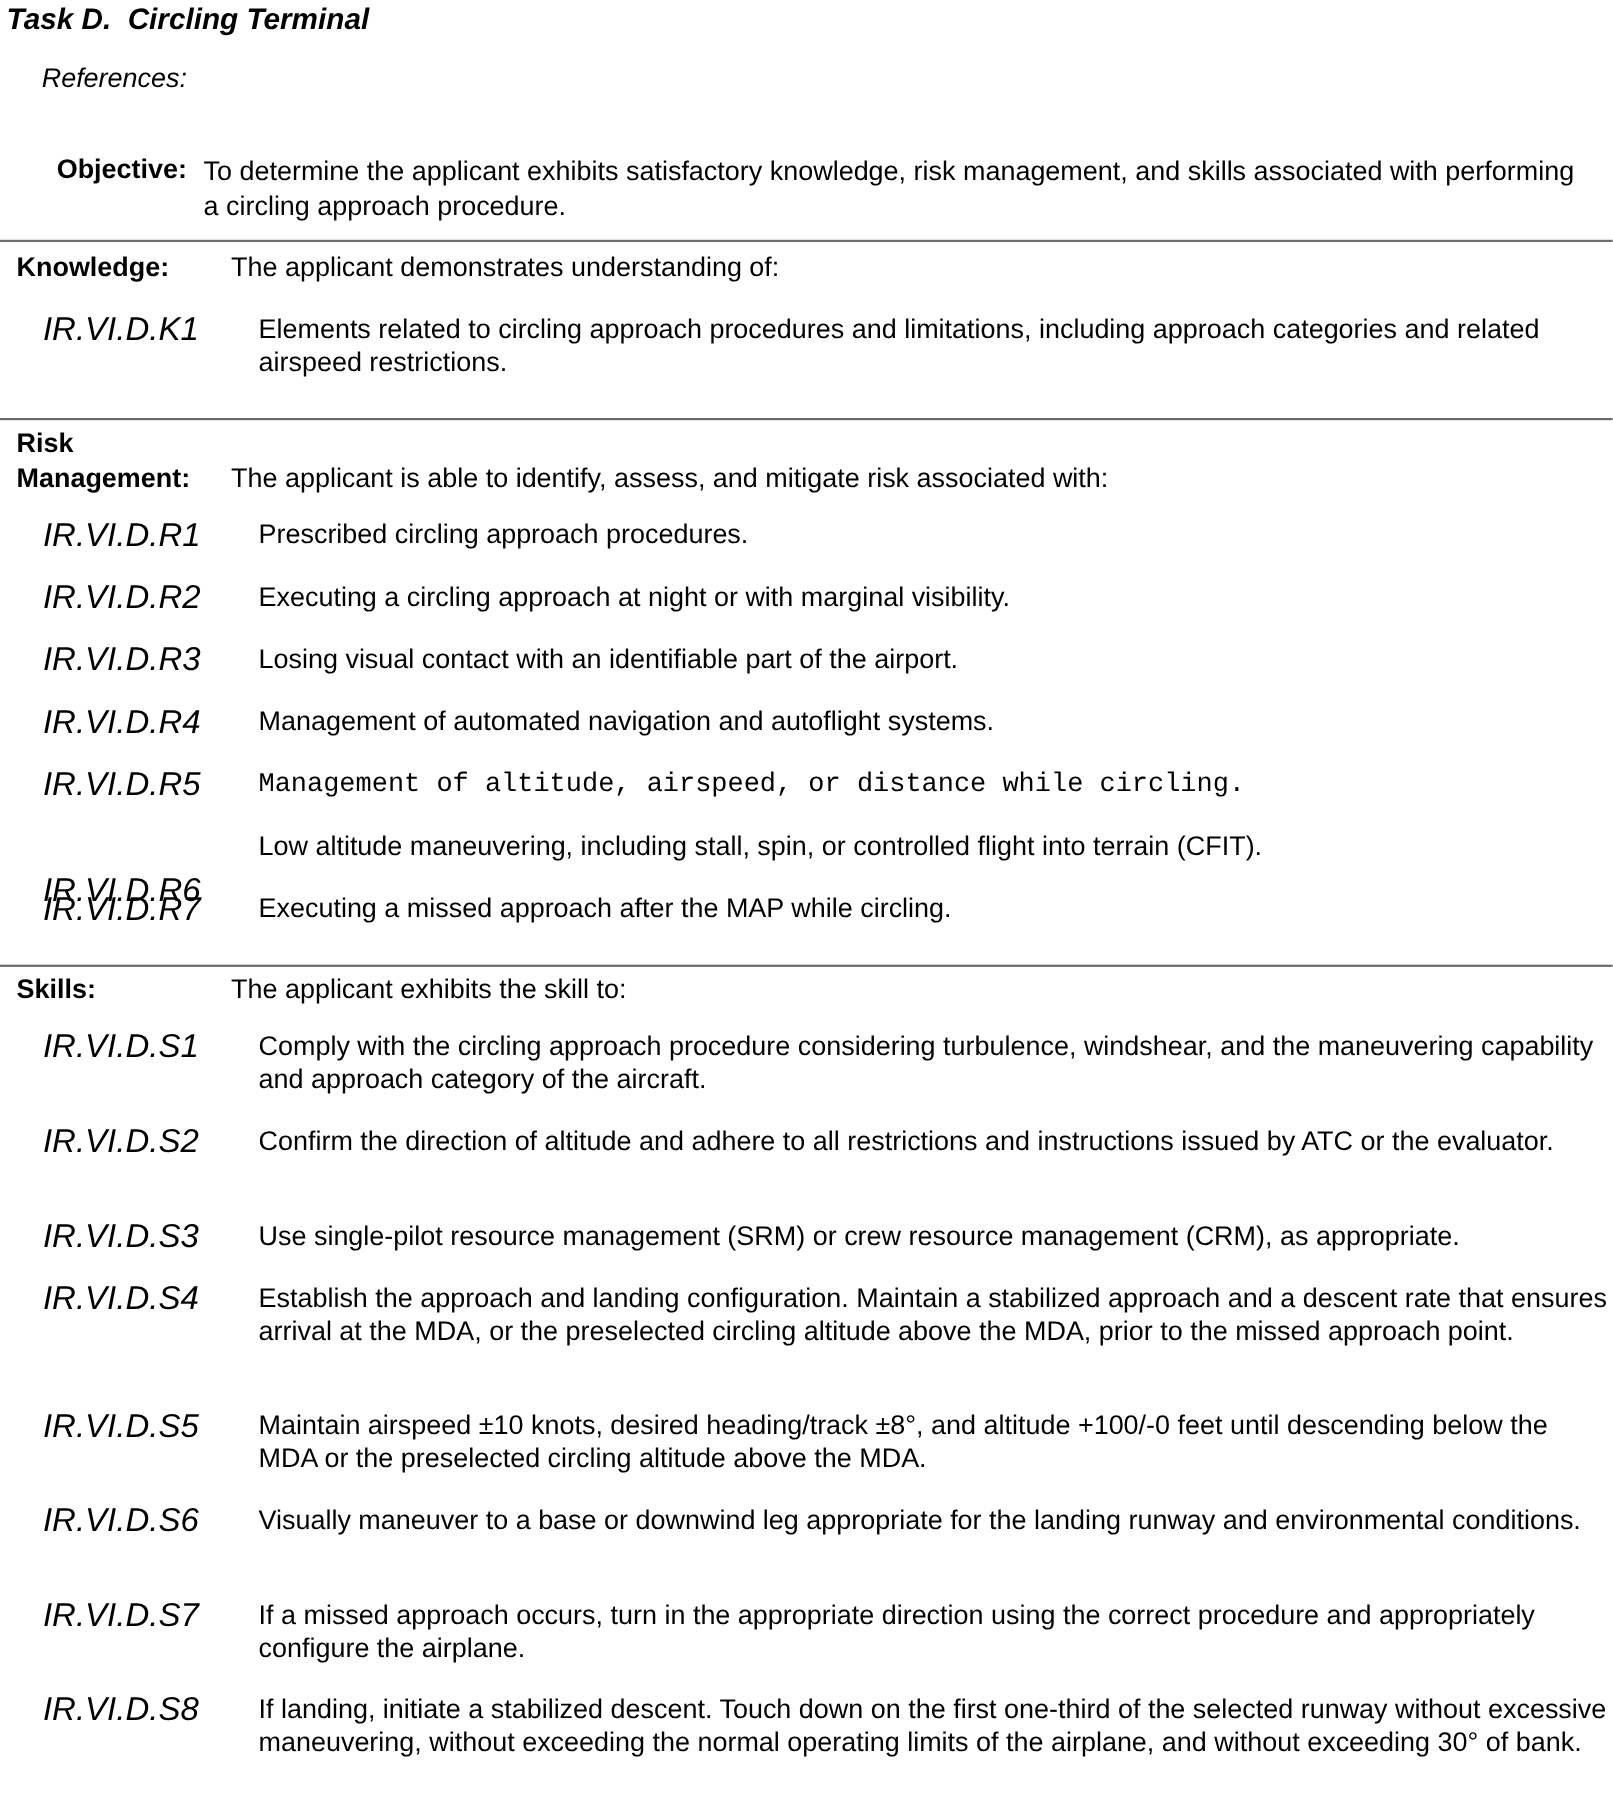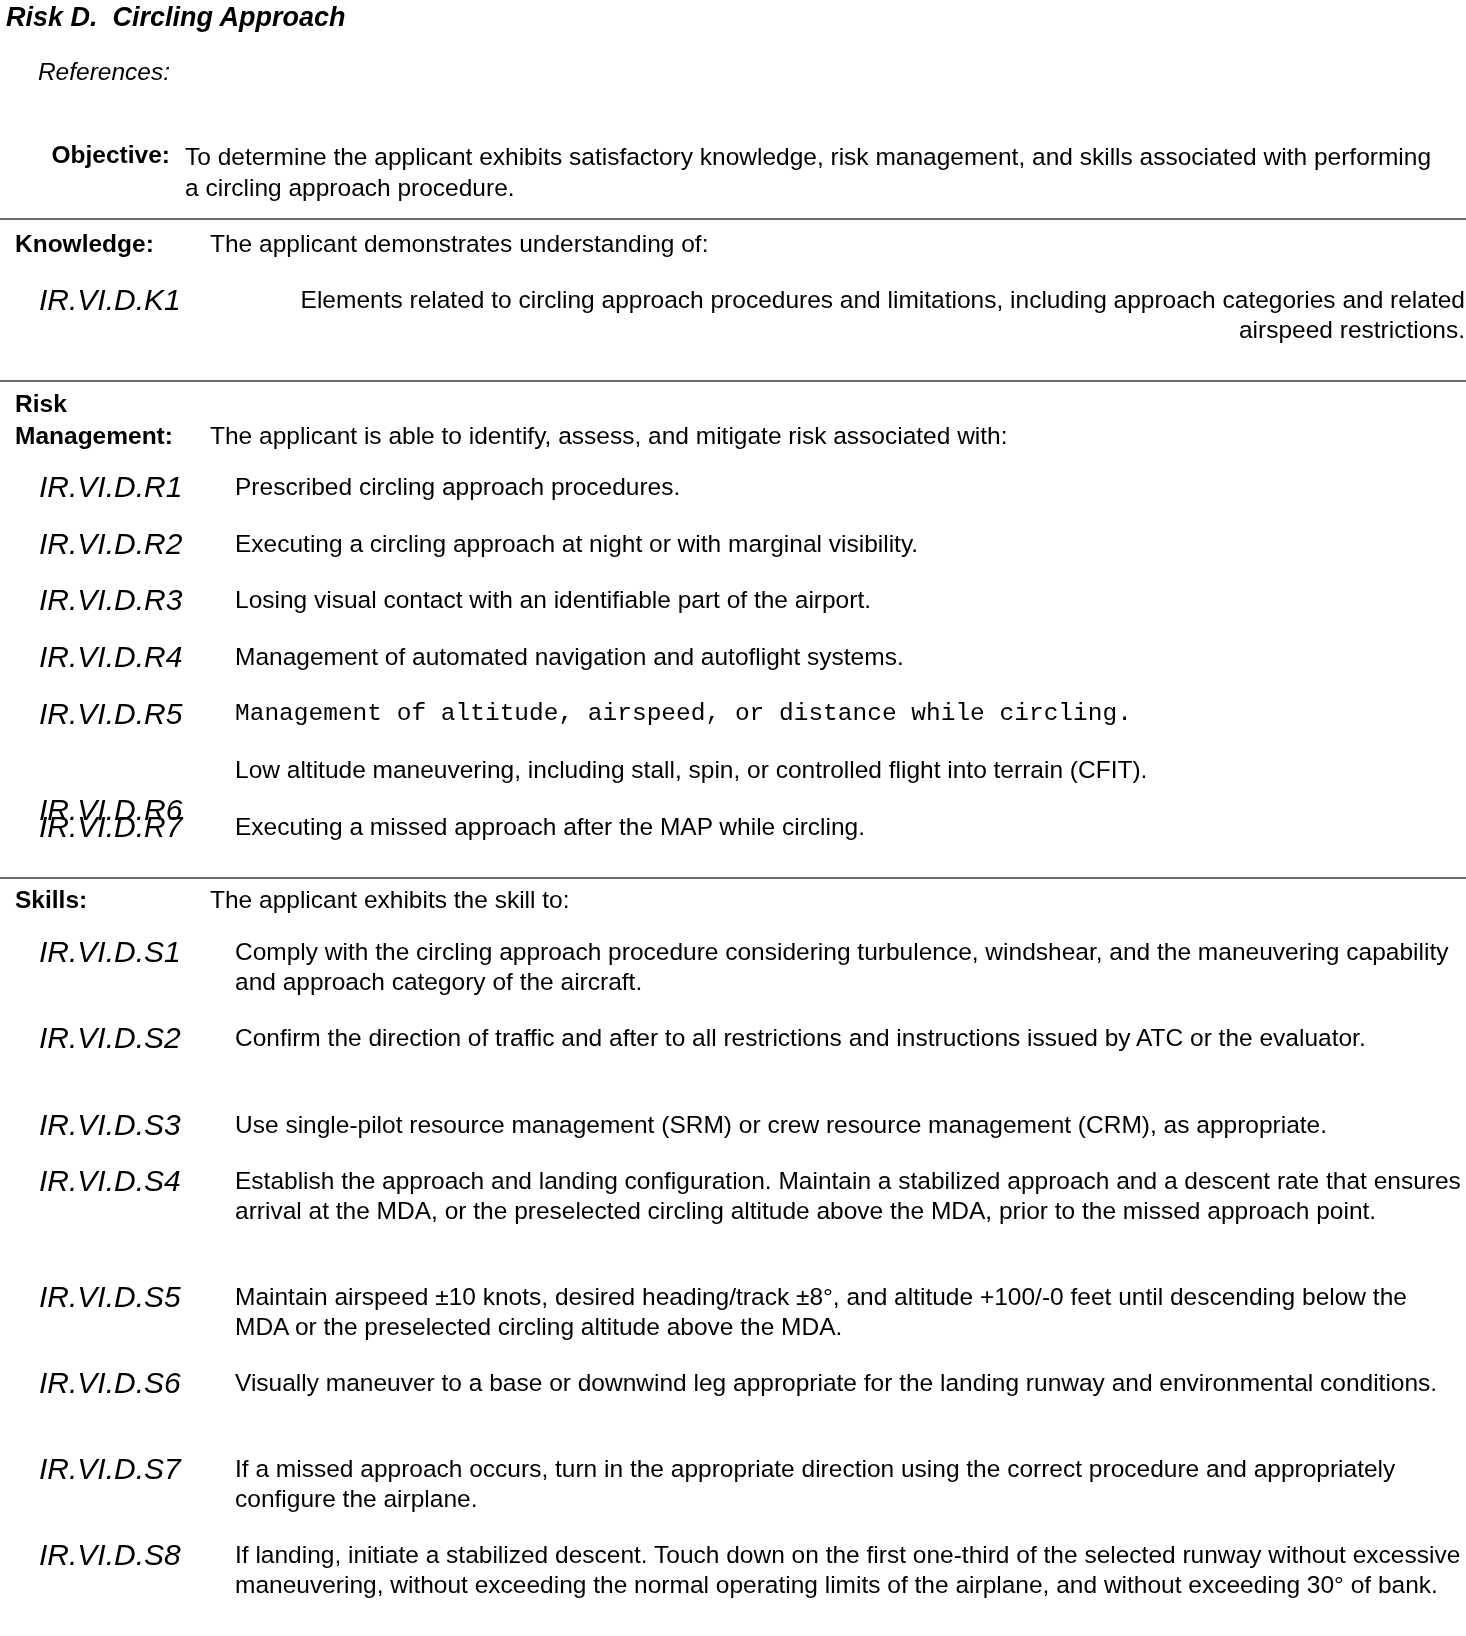--- a/index.html
+++ b/index.html
@@ -38,35 +38,35 @@
   .item-code {
     position: absolute; left: 39px; font-size: 30px; font-style: italic; line-height: 30px;
   }
   .item-text {
     position: absolute; left: 235px; font-size: 24.5px; line-height: 30px; width: 1230px;
   }
 </style>
 </head>
 <body>
 
-<div class="title">Risk D.  Circling Approach</div>
+<div class="title">Task D.  Circling Terminal</div>
 
 <div class="meta-label ref-label">References:</div>
 <div class="ref-text">
 </div>
 
 <div class="meta-label obj-label">Objective:</div>
 <div class="obj-text">To determine the applicant exhibits satisfactory knowledge, risk management, and skills associated with performing a circling approach procedure.</div>
 
 <div class="rule" style="top:218px;"></div>
 
 <div class="sec-label" style="top:228px;">Knowledge:</div>
 <div class="sec-intro" style="top:228px;">The applicant demonstrates understanding of:</div>
 <div class="item-code" style="top:285px;">IR.VI.D.K1</div>
-<div class="item-text" style="top:285px;text-align:right;">Elements related to circling approach procedures and limitations, including approach categories and related airspeed restrictions.</div>
+<div class="item-text" style="top:285px;">Elements related to circling approach procedures and limitations, including approach categories and related airspeed restrictions.</div>
 
 <div class="rule" style="top:380px;"></div>
 
 <div class="sec-label" style="top:388px;">
   <div>Risk</div>
   <div>Management:</div>
 </div>
 <div class="sec-intro" style="top:420px;">The applicant is able to identify, assess, and mitigate risk associated with:</div>
 
 <div class="item-code" style="top:472px;">IR.VI.D.R1</div>
@@ -85,21 +85,21 @@
 <div class="item-text" style="top:812px;">Executing a missed approach after the MAP while circling.</div>
 
 <div class="rule" style="top:877px;"></div>
 
 <div class="sec-label" style="top:884px;">Skills:</div>
 <div class="sec-intro" style="top:884px;">The applicant exhibits the skill to:</div>
 
 <div class="item-code" style="top:937px;">IR.VI.D.S1</div>
 <div class="item-text" style="top:937px;">Comply with the circling approach procedure considering turbulence, windshear, and the maneuvering capability and approach category of the aircraft.</div>
 <div class="item-code" style="top:1023px;">IR.VI.D.S2</div>
-<div class="item-text" style="top:1023px;">Confirm the direction of traffic and after to all restrictions and instructions issued by ATC or the evaluator.</div>
+<div class="item-text" style="top:1023px;">Confirm the direction of altitude and adhere to all restrictions and instructions issued by ATC or the evaluator.</div>
 <div class="item-code" style="top:1110px;">IR.VI.D.S3</div>
 <div class="item-text" style="top:1110px;">Use single-pilot resource management (SRM) or crew resource management (CRM), as appropriate.</div>
 <div class="item-code" style="top:1166px;">IR.VI.D.S4</div>
 <div class="item-text" style="top:1166px;">Establish the approach and landing configuration. Maintain a stabilized approach and a descent rate that ensures arrival at the MDA, or the preselected circling altitude above the MDA, prior to the missed approach point.</div>
 <div class="item-code" style="top:1282px;">IR.VI.D.S5</div>
 <div class="item-text" style="top:1282px;">Maintain airspeed ±10 knots, desired heading/track ±8°, and altitude +100/-0 feet until descending below the MDA or the preselected circling altitude above the MDA.</div>
 <div class="item-code" style="top:1368px;">IR.VI.D.S6</div>
 <div class="item-text" style="top:1368px;">Visually maneuver to a base or downwind leg appropriate for the landing runway and environmental conditions.</div>
 <div class="item-code" style="top:1454px;">IR.VI.D.S7</div>
 <div class="item-text" style="top:1454px;">If a missed approach occurs, turn in the appropriate direction using the correct procedure and appropriately configure the airplane.</div>

